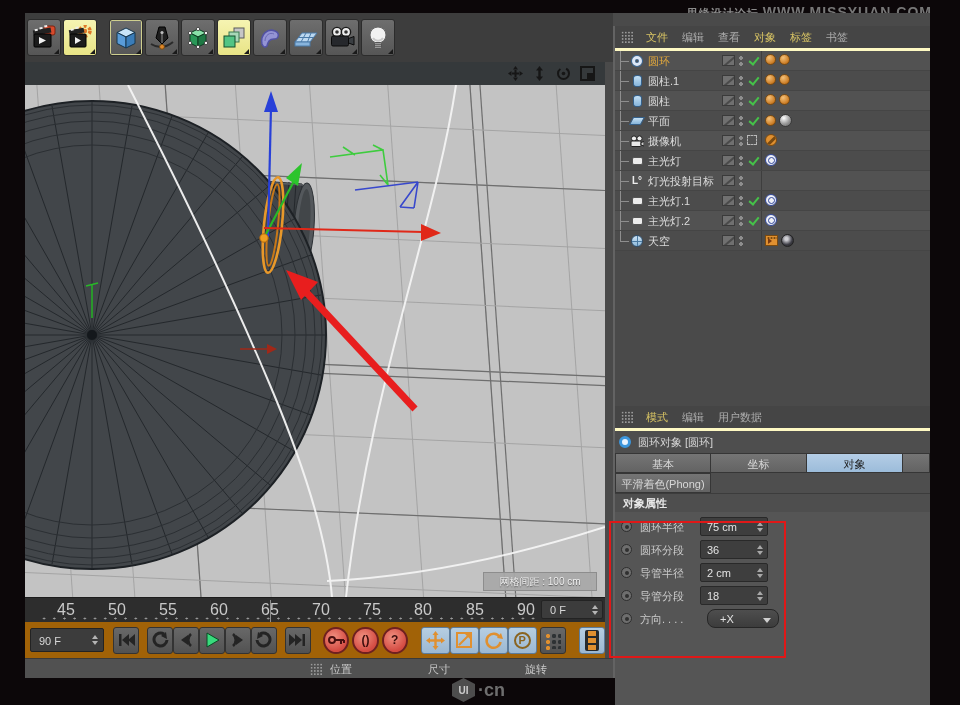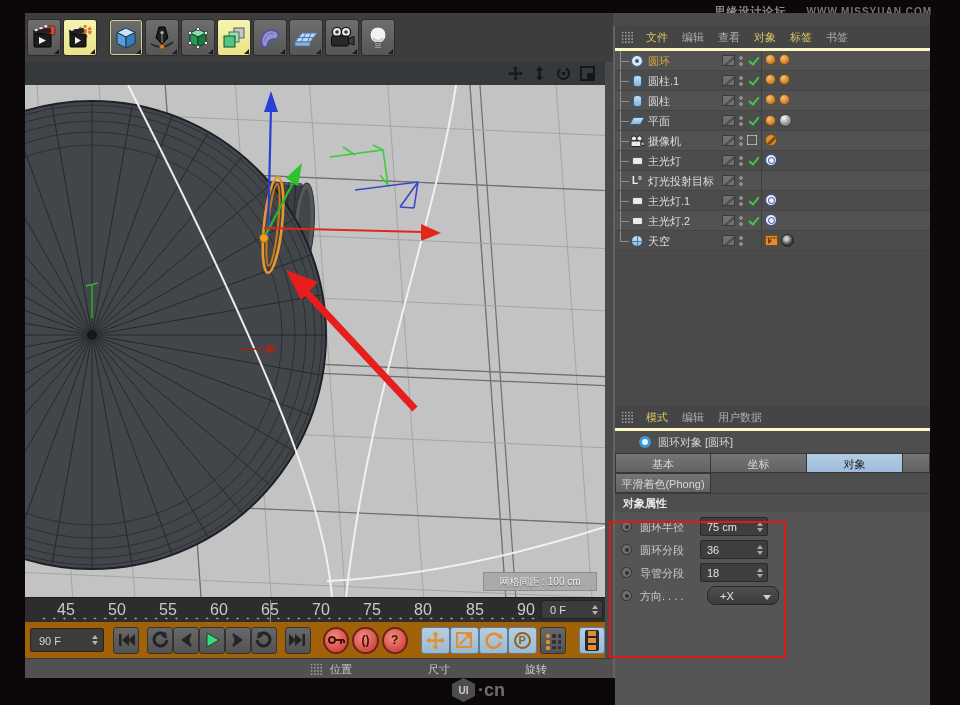--- a/index.html
+++ b/index.html
@@ -1,20 +1,20 @@
 <!DOCTYPE html>
 <html><head>
 <meta charset="utf-8">
 <style>
   html,body{margin:0;padding:0;background:#000;}
   .stage{position:relative;width:960px;height:705px;background:#0c0709;overflow:hidden;
          font-family:"Liberation Sans",sans-serif;-webkit-font-smoothing:antialiased;}
   .watermark{position:absolute;top:4px;right:28px;font-size:11px;font-weight:bold;
              color:#8a8a8a;letter-spacing:1px;}
-  .watermark .url{color:#777;font-size:10px;margin-left:16px;}
+  .watermark .url{color:#777;font-size:14px;margin-left:0;}
 
   
   .win{position:absolute;left:25px;top:13px;width:905px;height:665px;background:#4a4a4a;}
 
   
   .toolbar{position:absolute;left:0;top:0;width:588px;height:49px;background:#3d3d3d;
            display:flex;align-items:center;padding-left:2px;box-sizing:border-box;}
   .tbtn{position:relative;width:34px;height:37px;margin-right:2px;border-radius:3px;
         background:linear-gradient(#6e6e6e,#565656);border:1px solid #2c2c2c;
         display:flex;align-items:center;justify-content:center;box-sizing:border-box;}
@@ -135,21 +135,21 @@
   .t-target::after{content:"";position:absolute;left:2px;top:2px;width:5px;height:5px;border-radius:50%;border:1.5px solid #32489c;}
   .t-film{width:13px;height:11px;background:#e09030;border:1px solid #7a4a10;position:relative;box-sizing:border-box;}
   .t-film::before{content:"";position:absolute;left:1px;top:1px;width:10px;height:2px;
       background-image:radial-gradient(circle,#7a4a10 1px,transparent 1.2px);background-size:3px 2px;}
   .t-film::after{content:"";position:absolute;left:2px;bottom:1px;width:0;height:0;border-left:4px solid #7a3a10;border-top:3px solid transparent;border-bottom:3px solid transparent;}
   .t-tex{width:13px;height:13px;border-radius:50%;background:radial-gradient(circle at 40% 35%,#cfcfd4 15%,#3c3c44 60%,#222);border:1px solid #222;box-sizing:border-box;}
 
   .om-empty{height:155px;background:#4a4a4a;}
 
   
-  .am-header{height:22px;display:flex;align-items:center;gap:7px;padding-left:24px;background:#4e4e4e;}
+  .am-header{height:22px;display:flex;align-items:center;gap:7px;padding-left:4px;background:#4e4e4e;}
   .am-torus{width:12px;height:12px;border-radius:50%;border:3.5px solid #3c96dc;background:#eaf4ff;box-sizing:border-box;}
   .am-tabs{display:flex;height:20px;background:#3e3e3e;}
   .tab{flex:0 0 96px;height:20px;line-height:20px;text-align:center;background:linear-gradient(#757575,#636363);
       border:1px solid #363636;border-left:none;box-sizing:border-box;color:#d8d8d8;}
   .tab:first-child{border-left:1px solid #363636;}
   .tab.active{background:linear-gradient(#b4cde6,#9cbcda);color:#1c1c1c;}
   .tab.rest{flex:1;background:linear-gradient(#757575,#636363);}
   .am-tabs2{display:flex;height:20px;background:#4e4e4e;}
   .am-section{height:18px;line-height:18px;padding-left:8px;color:#e6e6e6;font-weight:bold;background:#4e4e4e;border-top:1px solid #3c3c3c;}
   .am-fields{background:#555555;padding-top:4px;height:400px;box-sizing:border-box;}
@@ -771,20 +771,31 @@
           <span class="fbox">
             <span>36</span>
             <span class="spin">
                 <i class="up"></i>
                 <i class="dn"></i>
               </span>
           </span>
         </div>
         <div class="field">
           <span class="radio"></span>
+          <span class="flabel">导管半径</span>
+          <span class="fbox">
+            <span>2 cm</span>
+            <span class="spin">
+                <i class="up"></i>
+                <i class="dn"></i>
+              </span>
+          </span>
+        </div>
+        <div class="field">
+          <span class="radio"></span>
           <span class="flabel">导管分段</span>
           <span class="fbox">
             <span>18</span>
             <span class="spin">
                 <i class="up"></i>
                 <i class="dn"></i>
               </span>
           </span>
         </div>
         <div class="field">

